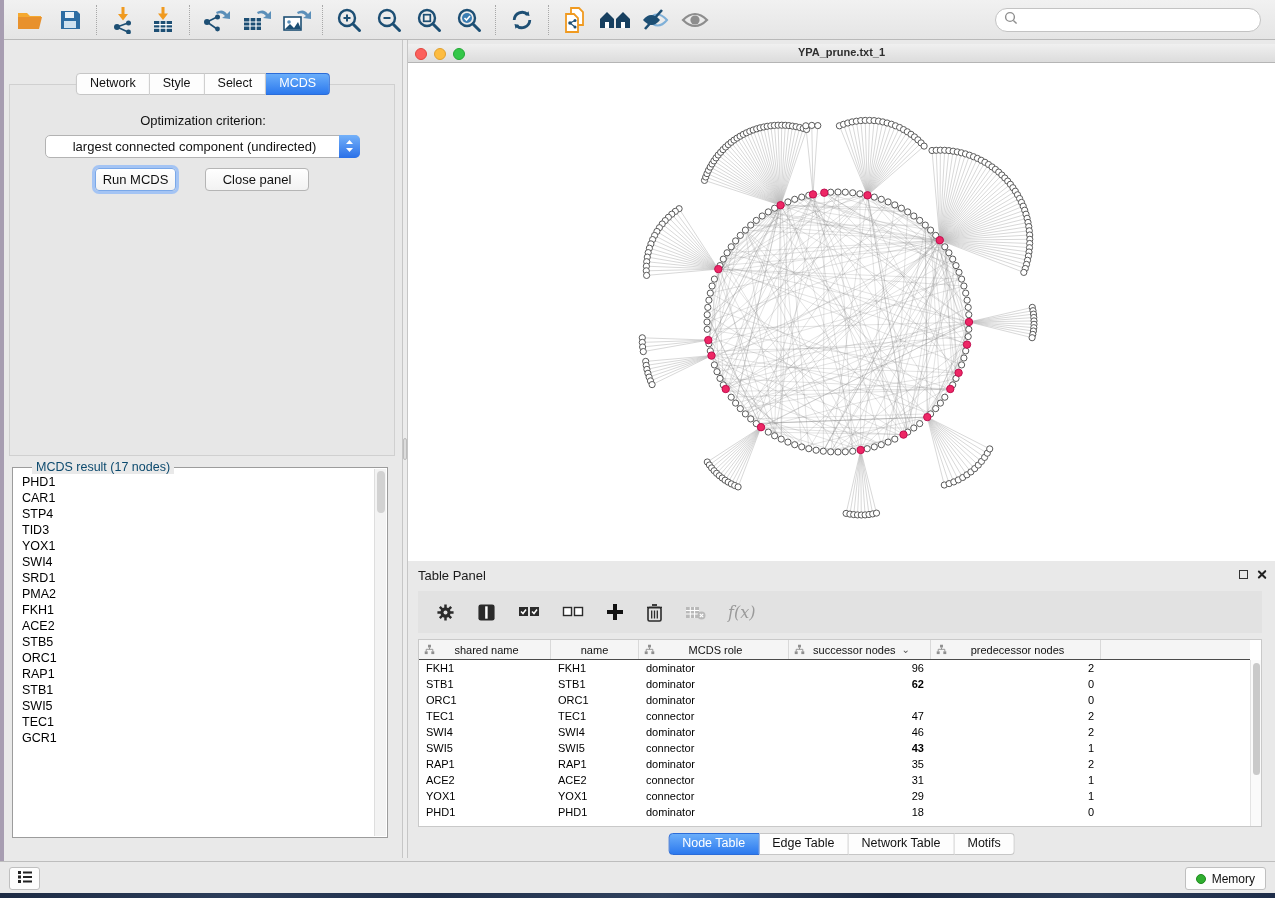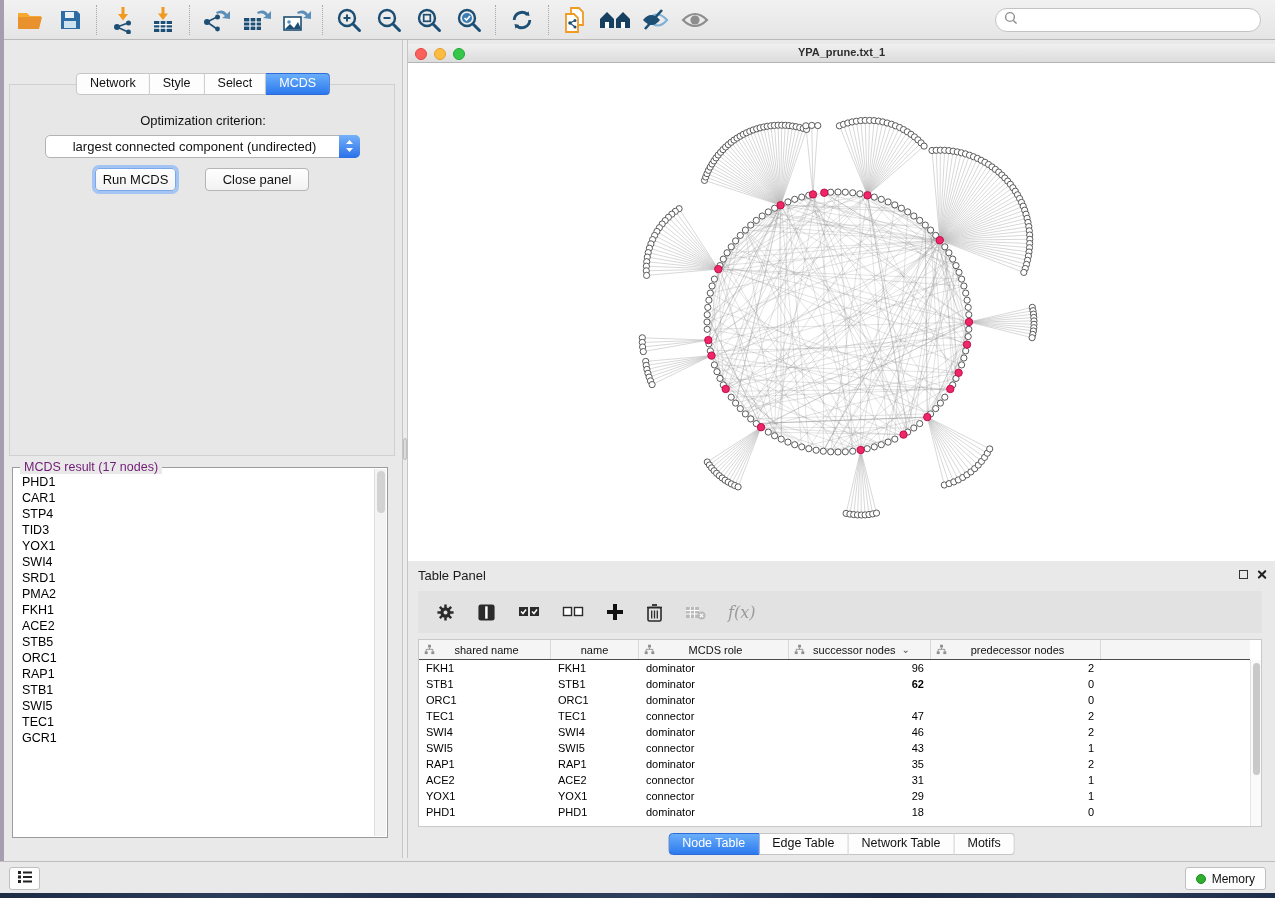--- a/index.html
+++ b/index.html
@@ -49,21 +49,21 @@
     border-radius:5px; font-size:13px; color:#111; display:flex; align-items:center; }
   .opt-select .sel-text { flex:1; text-align:center; padding-left:4px; }
   .sel-cap { width:21px; height:23px; margin:-1px -1px 0 0; border-radius:0 5px 5px 0;
     background:linear-gradient(#74b1f9,#2a70e8); display:flex; align-items:center; justify-content:center; }
   .push-btn { position:absolute; height:23px; background:linear-gradient(#ffffff,#f2f2f2); border:1px solid #b5b5b5;
     border-radius:4px; font-size:13px; color:#111; text-align:center; line-height:21px; }
   .btn-run { top:128px; left:91px; width:81px; border-color:#7aa8e8; box-shadow:0 0 0 3px rgba(110,168,255,.55); }
   .btn-close { top:128px; left:201px; width:104px; }
 
   .fieldset { position:absolute; left:8px; top:427px; width:376px; height:371px; border:1px solid #9c9c9c; background:#fff; }
-  .legend { position:absolute; top:-8px; left:7px; background:#e9e9e9; padding:0 4px; font-size:12.5px; color:#701a75; }
+  .legend { position:absolute; top:-8px; left:19px; background:#e9e9e9; padding:0 4px; font-size:12.5px; color:#0c4a6e; }
   .mcds-list { position:absolute; inset:1px 13px 1px 1px; overflow:hidden; padding-top:5px; }
   .mcds-item { font-size:12.5px; line-height:16px; padding-left:8px; color:#000; }
   .vtrack { position:absolute; top:1px; bottom:1px; right:1px; width:12px; background:#f3f3f3; border-left:1px solid #dedede; }
   .vtrack .thumb { position:absolute; top:2px; left:1.5px; width:8px; height:42px; background:#d2d2d2; border-radius:4px; }
 
   
   .divider { position:absolute; left:402px; top:40px; width:6px; height:818px; background:#ececec;
     border-left:1px solid #c6c6c6; border-right:1px solid #c6c6c6; }
   .divider .handle { position:absolute; top:398px; left:0; width:4px; height:22px; background:#dcdcdc;
     border:1px solid #bdbdbd; border-radius:2px; }
@@ -1217,21 +1217,21 @@
             <div class="td" style="width: 132px;">SWI4</div>
             <div class="td" style="width: 88px;">SWI4</div>
             <div class="td" style="width: 150px;">dominator</div>
             <div class="td num" style="width: 142px;">46</div>
             <div class="td num" style="width: 170px;">2</div>
           </div>
           <div class="tr">
             <div class="td" style="width: 132px;">SWI5</div>
             <div class="td" style="width: 88px;">SWI5</div>
             <div class="td" style="width: 150px;">connector</div>
-            <div class="td num" style="width: 142px;">43</div>
+            <div class="td num" style="width: 142px; font-weight: bold;">43</div>
             <div class="td num" style="width: 170px;">1</div>
           </div>
           <div class="tr">
             <div class="td" style="width: 132px;">RAP1</div>
             <div class="td" style="width: 88px;">RAP1</div>
             <div class="td" style="width: 150px;">dominator</div>
             <div class="td num" style="width: 142px;">35</div>
             <div class="td num" style="width: 170px;">2</div>
           </div>
           <div class="tr">

